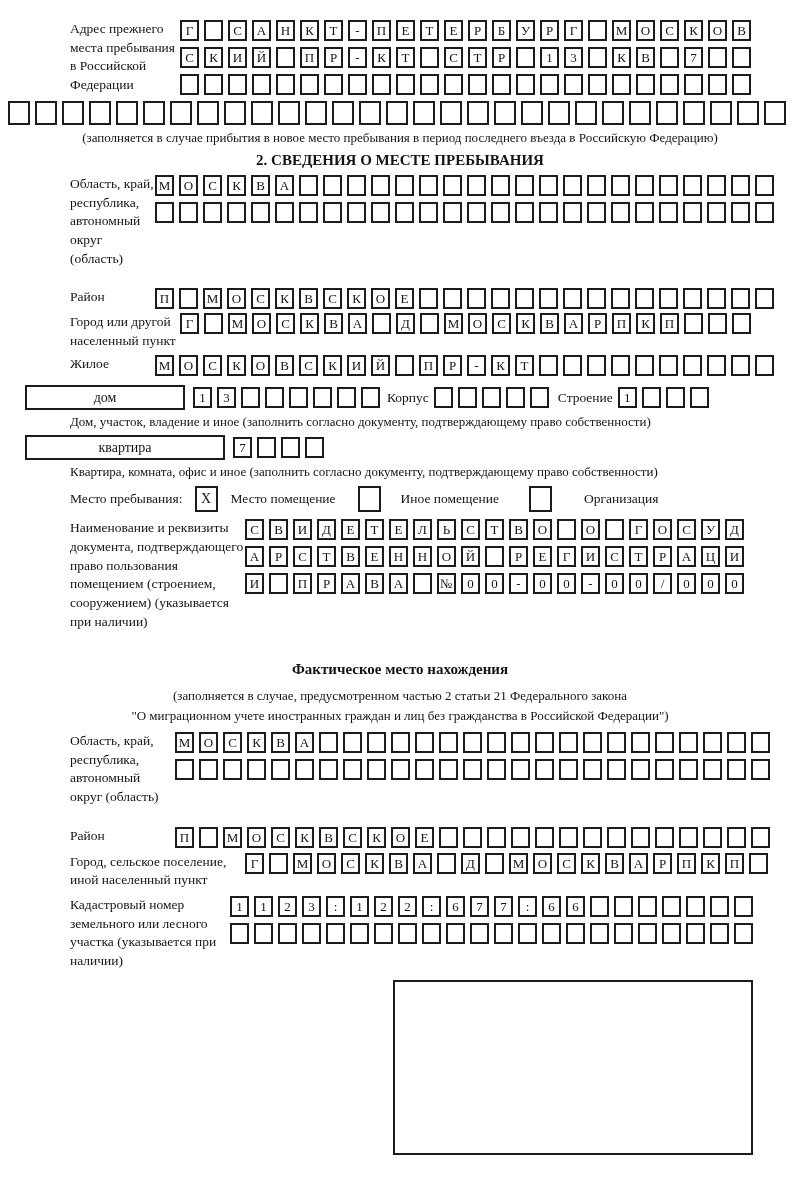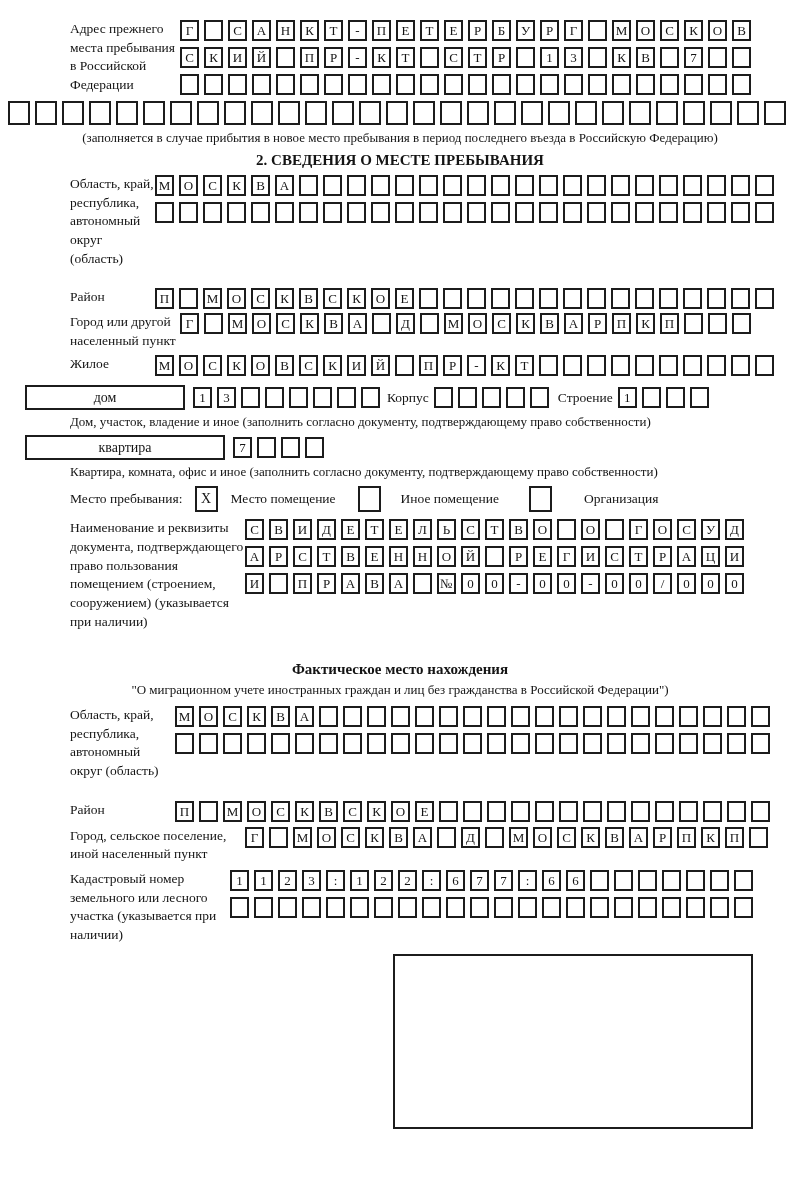--- a/index.html
+++ b/index.html
@@ -422,20 +422,21 @@
           <div class="c">0</div>
           <div class="c">/</div>
           <div class="c">0</div>
           <div class="c">0</div>
           <div class="c">0</div>
         </div>
     </div>
   </div>
 
   <div class="center title" style="margin-top:30px;">Фактическое место нахождения</div>
+  <div class="center note" style="margin-top:10px;">(заполняется в случае, предусмотренном частью 2 статьи 21 Федерального закона</div>
   <div class="center note" style="margin-top:4px;">"О миграционном учете иностранных граждан и лиц без гражданства в Российской Федерации")</div>
 
   <div class="frow" style="margin:8px 0 0 70px;">
     <div class="label" style="width:105px;">Область, край, республика, автономный округ (область)</div>
     <div class="vcol">
       <div class="cells">
           <div class="c">М</div>
           <div class="c">О</div>
           <div class="c">С</div>
           <div class="c">К</div>

